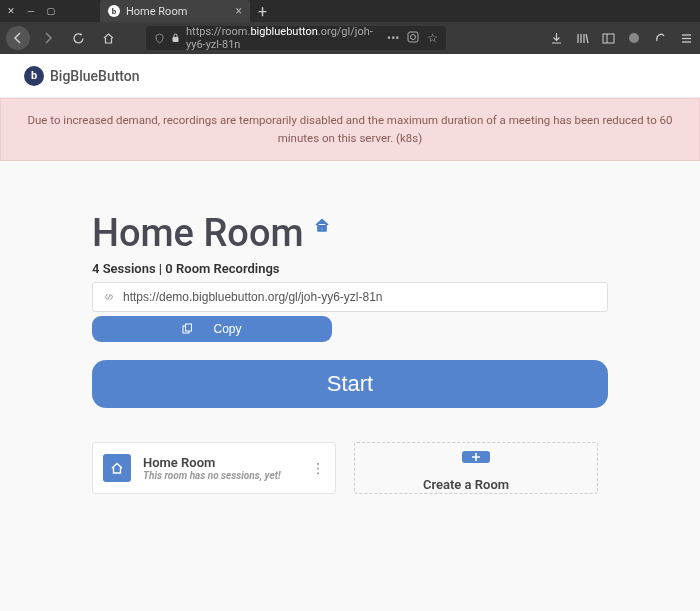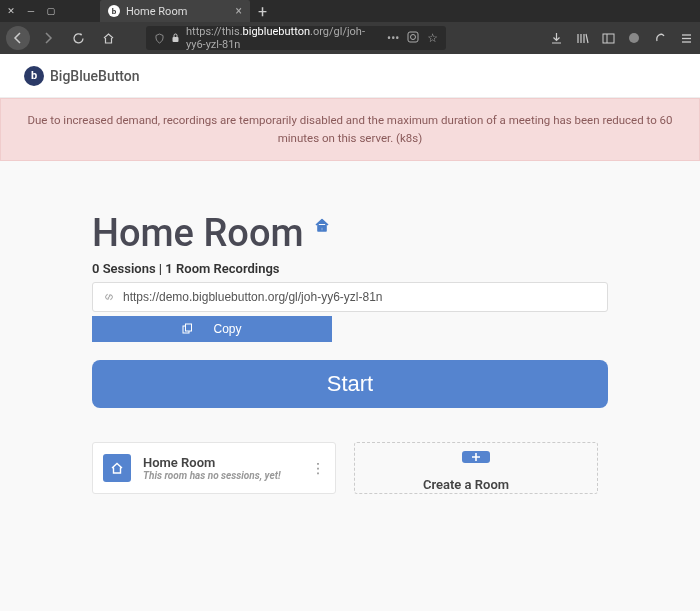--- a/index.html
+++ b/index.html
@@ -41,23 +41,23 @@
   .title-row { display:flex; align-items:flex-start; gap:10px; }
   h1 { font-size:38px; font-weight:500; color:#4a4a55; }
   .title-icon { color:#4a7ec9; font-size:16px; margin-top:6px; }
   .subtitle { font-size:13px; color:#333; font-weight:600; margin-top:6px; }
 
   .invite-label { font-size:12px; color:#777; font-weight:500; margin-top:28px; }
   .invite-box { border:1px solid #ddd; border-radius:3px; height:30px; display:flex; align-items:center; padding:0 10px; margin-top:6px; gap:8px; background:#fff; }
   .invite-box .link-icon { color:#aaa; font-size:11px; }
   .invite-box input { border:none; flex:1; font-size:12px; color:#555; outline:none; background:transparent; }
 
-  .copy-btn { background:#5584cf; color:#fff; height:26px; width:240px; border:none; border-radius:0; font-size:12px; display:flex; align-items:center; justify-content:center; gap:20px; margin-top:4px; cursor:pointer; }
-
-  .start-btn { background:#5584cf; color:#fff; width:100%; height:48px; border:none; border-radius:8px; font-size:22px; font-weight:400; margin-top:18px; cursor:pointer; }
+  .copy-btn { background:#5584cf; color:#fff; height:26px; width:240px; border:none; border-radius:9px; font-size:12px; display:flex; align-items:center; justify-content:center; gap:20px; margin-top:4px; cursor:pointer; }
+
+  .start-btn { background:#5584cf; color:#fff; width:100%; height:48px; border:none; border-radius:14px; font-size:22px; font-weight:400; margin-top:18px; cursor:pointer; }
 
   .rooms { display:flex; gap:18px; margin-top:34px; }
   .room-card { background:#fff; border:1px solid #e5e5e5; border-radius:3px; width:244px; height:52px; display:flex; align-items:center; padding:8px 10px; gap:12px; }
   .room-icon { width:28px; height:28px; background:#5584cf; border-radius:3px; display:flex; align-items:center; justify-content:center; color:#fff; font-size:13px; }
   .room-info { flex:1; }
   .room-name { font-size:13px; font-weight:600; color:#444; }
   .room-sub { font-size:10px; color:#999; font-style:italic;font-weight:bold; }
   .room-menu { color:#888; font-size:14px; }
   .create-card { border:1px dashed #ccc; background:transparent; border-radius:3px; width:244px; height:52px; display:flex; align-items:center; padding:8px 10px; gap:14px;flex-direction:column; }
   .create-name { font-size:13px; font-weight:600; color:#444; flex:1; text-align:center; margin-left:-20px; }
@@ -108,21 +108,21 @@
         <svg width="11" height="11" viewBox="0 0 11 11">
           <path d="M5.5 1 L9 2.5 V5 C9 8 5.5 10 5.5 10 C5.5 10 2 8 2 5 V2.5 Z" stroke="#888" fill="none"></path>
         </svg>
       </span>
     <span>
         <svg width="9" height="10" viewBox="0 0 9 10">
           <rect x="1.5" y="4" width="6" height="5" rx="1" fill="#ccc"></rect>
           <path d="M3 4 V2.5 a1.5 1.5 0 0 1 3 0 V4" stroke="#ccc" fill="none"></path>
         </svg>
       </span>
-    <span><span class="url-rest">https://this.</span><span class="url-host">bigbluebutton</span><span class="url-rest">.org/gl/joh-yy6-yzl-81n</span></span>
+    <span><span class="url-rest">https://room.</span><span class="url-host">bigbluebutton</span><span class="url-rest">.org/gl/joh-yy6-yzl-81n</span></span>
     <span class="url-extras">
       <span>•••</span>
       <span>
           <svg width="12" height="12" viewBox="0 0 12 12">
             <rect x="1" y="1" width="10" height="10" rx="2" stroke="#aaa" fill="none"></rect>
             <circle cx="6" cy="6" r="2.5" stroke="#aaa" fill="none"></circle>
           </svg>
         </span>
       <span>☆</span>
     </span>
@@ -179,21 +179,21 @@
 
   <div class="container">
     <div class="title-row">
       <h1>Home Room</h1>
       <span class="title-icon">
         <svg width="16" height="16" viewBox="0 0 16 16">
             <path d="M2 8 L8 2.5 L14 8 M4 7 V14 H12 V7 M7 14 V10 H9 V14" stroke="#4a7ec9" stroke-width="1.6" fill="#4a7ec9" stroke-linejoin="round"></path>
           </svg>
       </span>
     </div>
-    <div class="subtitle">0 Sessions | 1 Room Recordings</div>
+    <div class="subtitle">4 Sessions | 0 Room Recordings</div>
 
     <div class="invite-box">
       <span class="link-icon">
         <svg width="12" height="12" viewBox="0 0 12 12">
             <path d="M5 7 A2 2 0 0 1 5 3 L7 3 M7 5 A2 2 0 0 1 7 9 L5 9 M4.5 6 H7.5" stroke="#aaa" fill="none" transform="rotate(-45 6 6)"></path>
           </svg>
       </span>
       <input type="text" readonly="" value="https://demo.bigbluebutton.org/gl/joh-yy6-yzl-81n" style="">
     </div>
     <button class="copy-btn">

